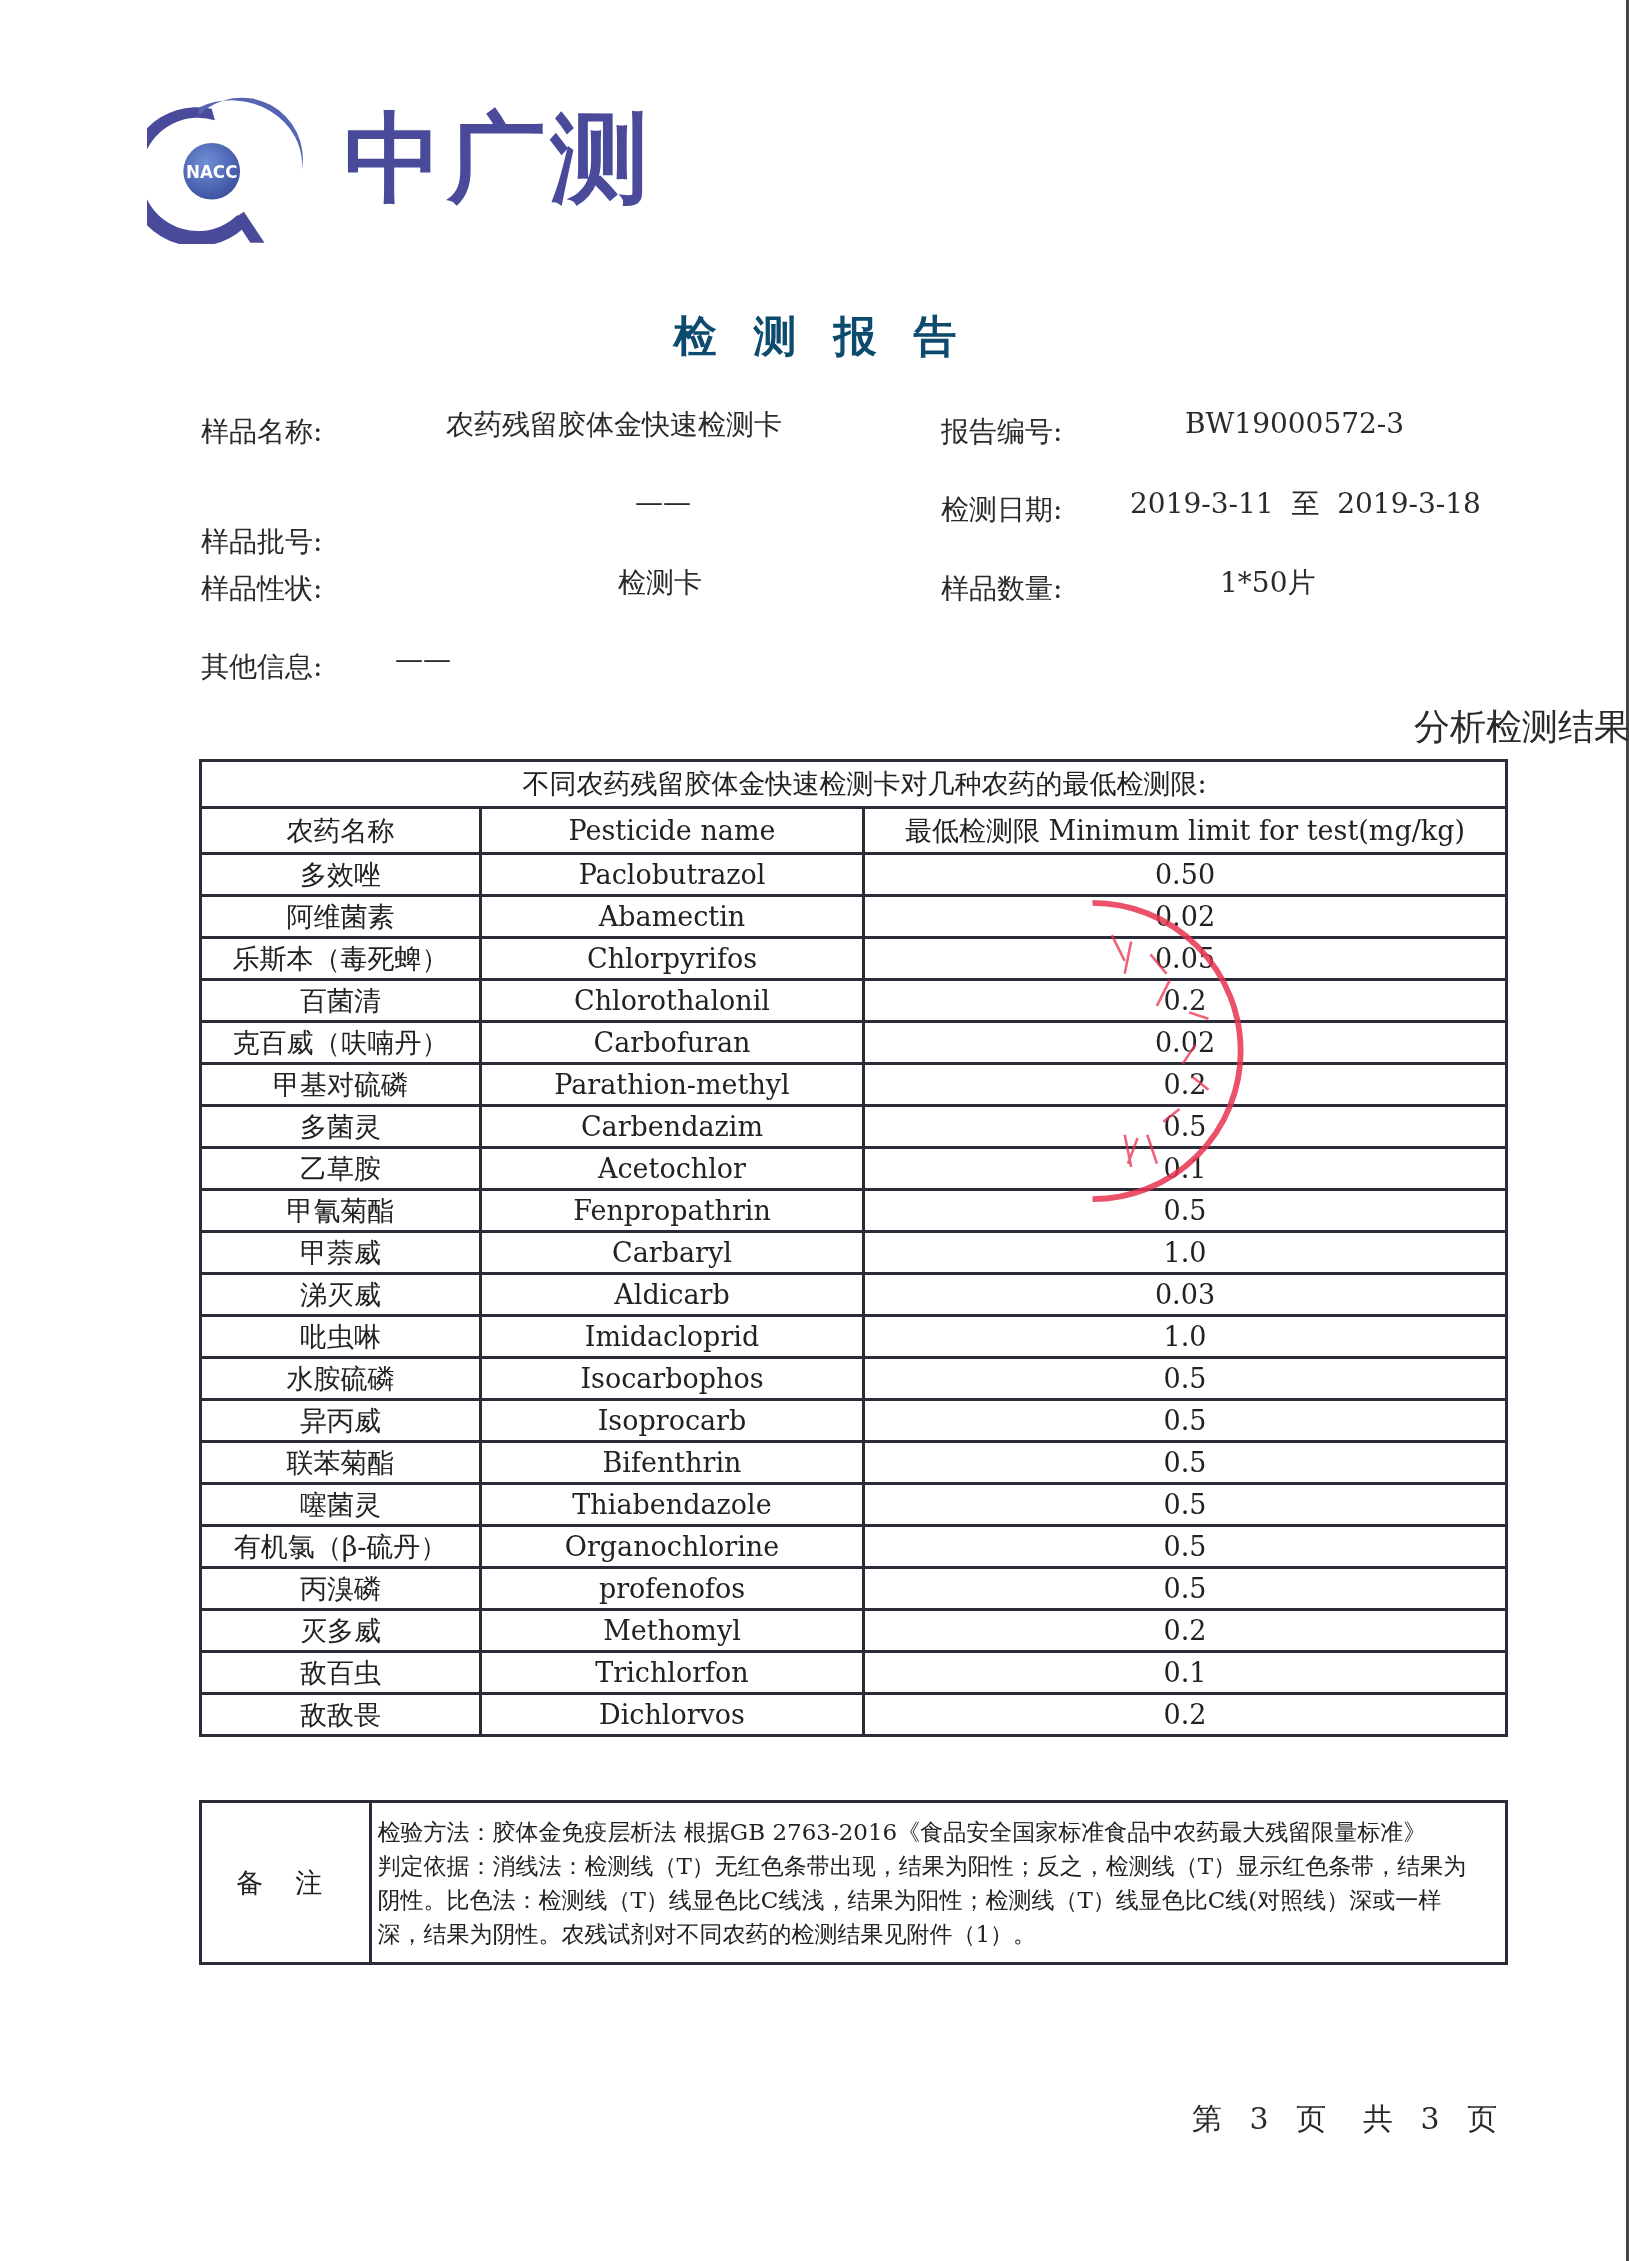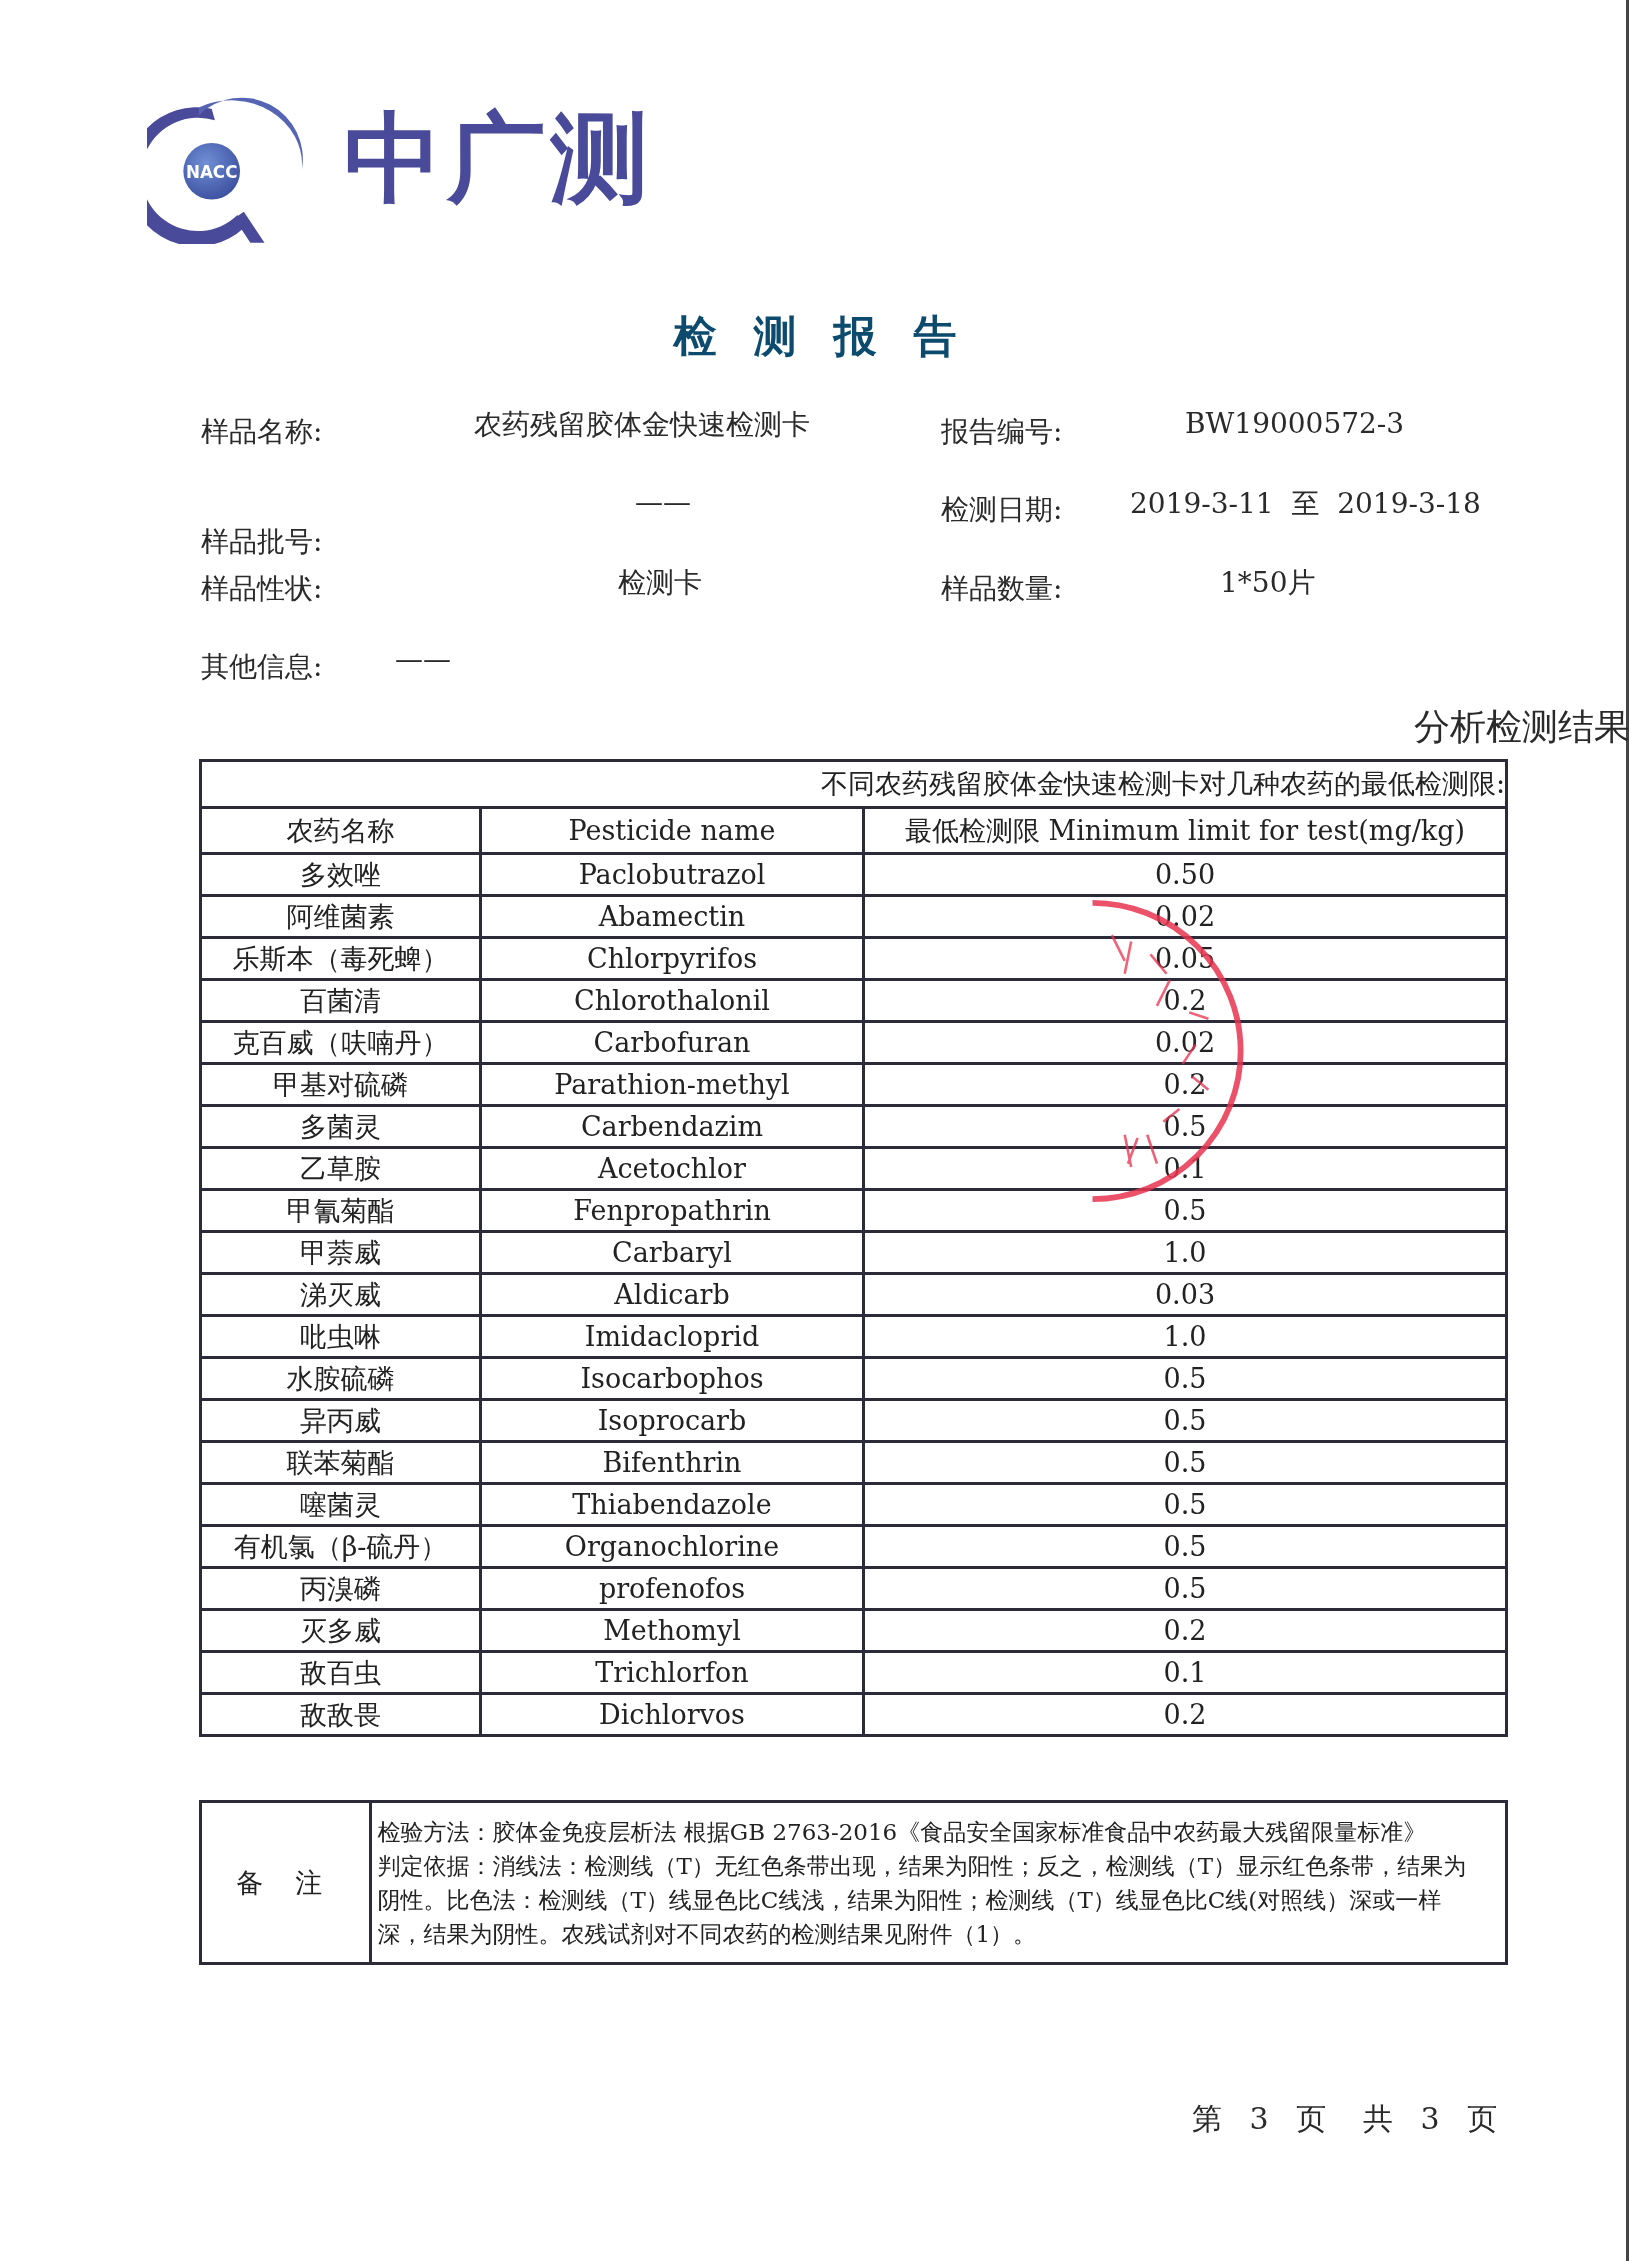--- a/index.html
+++ b/index.html
@@ -12,21 +12,21 @@
   .logo-mark { position: absolute; left: 0; top: 0; width: 168px; height: 161px; }
   .logo-text { position: absolute; left: 197px; top: 26px; font-family: "DejaVu Sans", "Liberation Sans", sans-serif;
     font-weight: bold; font-size: 98px; letter-spacing: 5.2px; color: #4a4a9a; line-height: 1; }
   .title { position: absolute; left: 0; width: 100%; top: 308px; text-align: center; font-size: 43px; font-weight: bold;
     letter-spacing: 37px; color: #0c4a6e; padding-left: 37px; box-sizing: border-box; }
   .field { position: absolute; font-size: 28px; color: #2a2a2a; white-space: nowrap; }
   .field-label { position: absolute; font-size: 28px; color: #2a2a2a; white-space: nowrap; }
   .section-title { position: absolute; left: 0; width: 100%; top: 703px; text-align: right; font-size: 36px; color: #2a2a2a; }
   table.results { position: absolute; left: 199px; top: 759px; width: 1309px; border-collapse: collapse; }
   table.results td { border: 3.2px solid #2b2b3a; height: 39px; padding: 0; font-size: 27px; text-align: center; color: #222; }
-  table.results tr.caption td { text-align: right; padding-left: 22px; height: 44px; }
+  table.results tr.caption td { text-align: center; padding-left: 22px; height: 44px; }
   table.results tr.head td { height: 43px; }
   .c1 { width: 277px; }
   .c2 { width: 380px; }
   .remark-label { font-size: 31px; letter-spacing: 32px; padding-left: 19.3px !important; width: 148px; }
   .remark-body { text-align: left !important; font-size: 23px !important; line-height: 34px; padding: 11.6px 5.2px 11.6px 5.2px !important; height: 135px !important; }
   .remark-body div { white-space: nowrap; }
   .stamp { position: absolute; left: 1041px; top: 890px; width: 322px; height: 322px; pointer-events: none; opacity: 0.85; }
   .footer { position: absolute; top: 2099px; font-size: 30px; font-family: "DejaVu Serif", serif; color: #2a2a2a; letter-spacing: 9px; margin-left: 12px; }
 </style>
 </head>
@@ -47,21 +47,21 @@
     <path d="M135 210 L160 248 L182 248 L150 200 Z" fill="#4a4a9a"></path>
     <circle cx="100" cy="137" r="44" fill="url(#g1)"></circle>
     <text x="100" y="147" text-anchor="middle" font-family="DejaVu Sans, sans-serif" font-weight="bold" font-size="26" fill="#ffffff">NACC</text>
   </svg>
   <div class="logo-text">中广测</div>
 </div>
 
 <div class="title">检测报告</div>
 
 <div class="field-label" style="left:201px; top:413px;">样品名称:</div>
-<div class="field" style="left:474px; top:406px;font-family:Liberation Mono, monospace;">农药残留胶体金快速检测卡</div>
+<div class="field" style="left:446px; top:406px;font-family:Liberation Mono, monospace;">农药残留胶体金快速检测卡</div>
 <div class="field-label" style="left:941px; top:413px;">报告编号:</div>
 <div class="field" style="left:1185px; top:407px;">BW19000572-3</div>
 
 <div class="field-label" style="left:201px; top:491px;margin-top:32px;">样品批号:</div>
 <div class="field" style="left:635px; top:486px;">——</div>
 <div class="field-label" style="left:941px; top:491px;">检测日期:</div>
 <div class="field" style="left:1130px; top:485px; white-space:pre;">2019-3-11  至  2019-3-18</div>
 
 <div class="field-label" style="left:201px; top:570px;">样品性状:</div>
 <div class="field" style="left:618px; top:564px;">检测卡</div>

